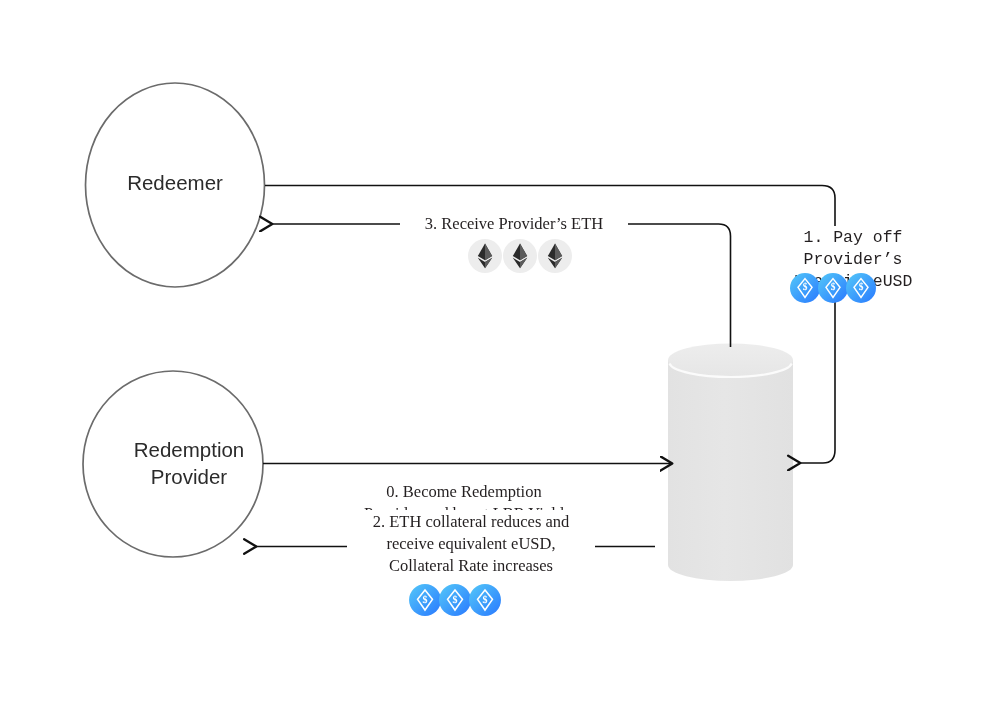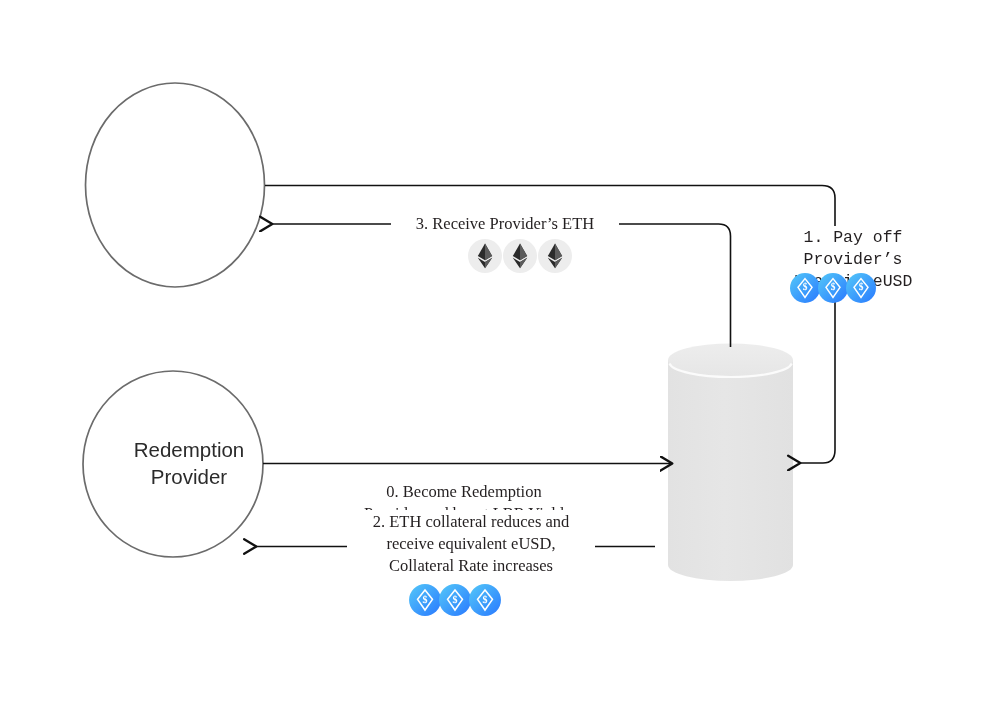--- a/index.html
+++ b/index.html
@@ -50,21 +50,21 @@
     position: absolute;
     text-align: center;
     font-family: "Liberation Serif", serif;
     color: #231f20;
     line-height: 1.33;
     white-space: pre-line;
     background: #ffffff;
     z-index: 3;
   }
   #edge-label-3 {
-    left: 391px; top: 212px; width: 228px;
+    left: 400px; top: 212px; width: 228px;
     font-size: 16.5px;
     padding: 1px 6px 2px 6px;
   }
   #edge-label-1 {
     left: 760px; top: 226px; width: 186px;
     font-size: 16.5px;
     padding: 1px 4px 2px 4px;
     font-family: Liberation Mono, monospace;
   }
   #edge-label-0 {
@@ -137,20 +137,21 @@
 
     <g>
       <path d="M 265,185.5 L 822,185.5 Q 835,185.5 835,198 L 835,450 Q 835,463 823,463 L 800,463" fill="none" stroke="#111111" stroke-width="1.6" stroke-linecap="butt" marker-end="url(#arrow-left)"></path>
     </g>
 
     <g>
       <line x1="655" y1="546.5" x2="256" y2="546.5" stroke="#111111" stroke-width="1.6" marker-end="url(#arrow-left)"></line>
     </g>
   </svg>
 
+  <div class="node-label" id="label-redeemer">Redeemer</div>
 
   <div class="node-label" id="label-provider">Redemption
 Provider</div>
 
 
   <div class="edge-label" id="edge-label-3">3. Receive Provider’s ETH</div>
 
   <div class="edge-label" id="edge-label-1">1. Pay off Provider’s
 Loan in eUSD</div>
 

